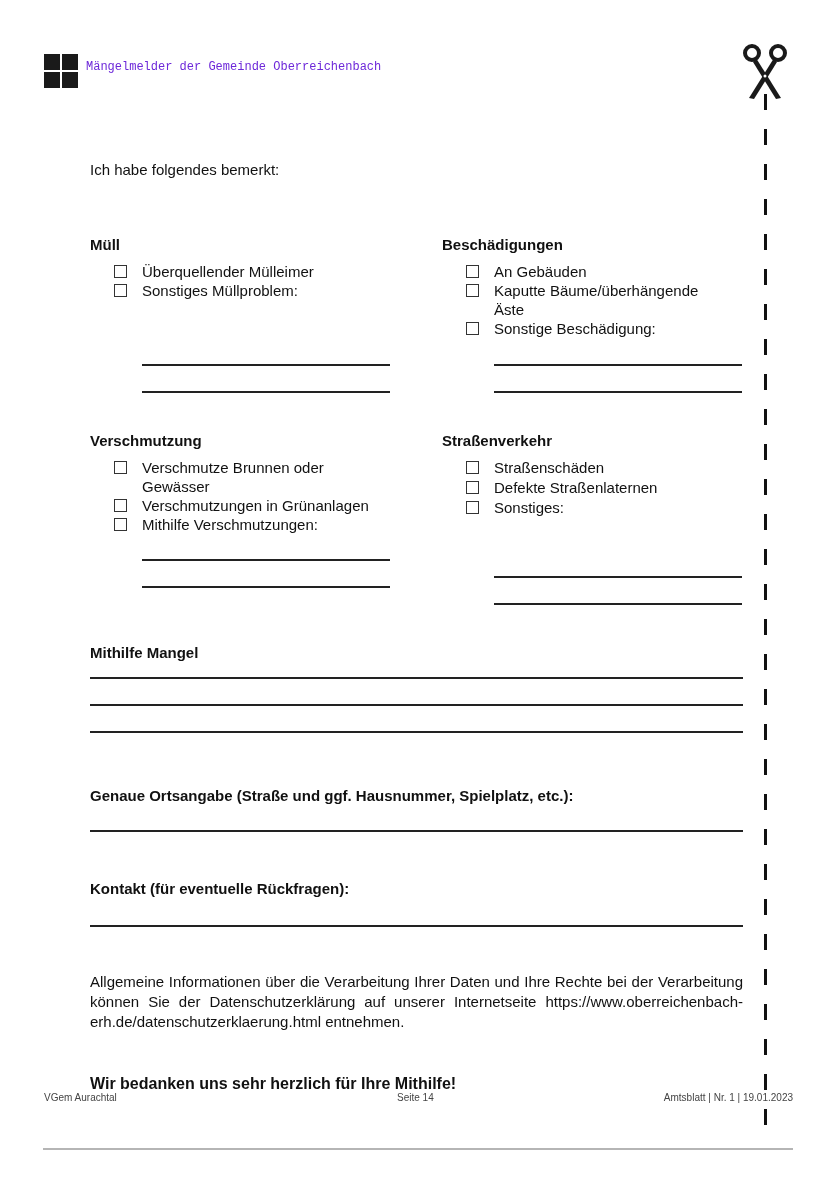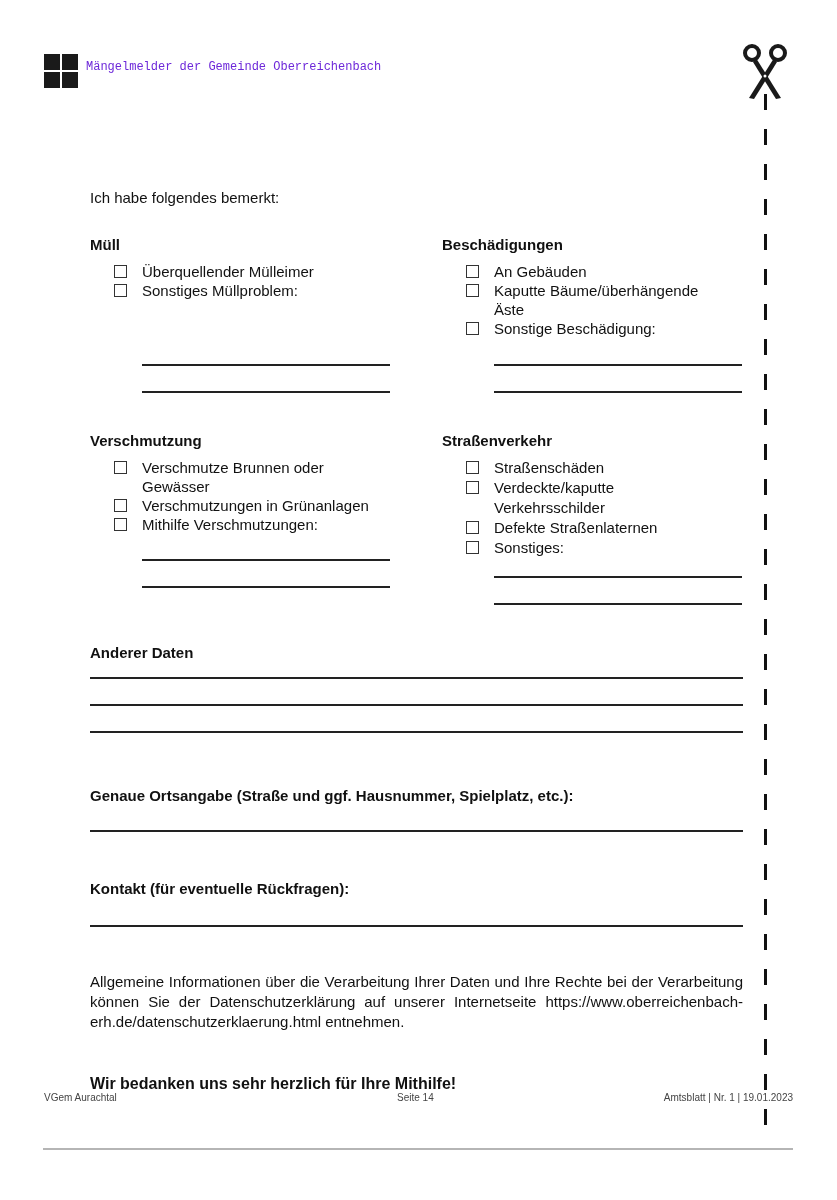--- a/index.html
+++ b/index.html
@@ -5,21 +5,21 @@
   html, body { margin: 0; padding: 0; background: #ffffff; }
   body { width: 837px; height: 1200px; position: relative; overflow: hidden;
          font-family: "Liberation Sans", sans-serif; color: #111; }
   .abs { position: absolute; }
   .logo { left: 44px; top: 54px; width: 34px; height: 34px; }
   .logo span { position: absolute; width: 16px; height: 16px; background: #1a1a1a; }
   .title { left: 86px; top: 60px; font-size: 12px; color: #6d28d9; white-space: nowrap; font-family: Liberation Mono, monospace; }
   .scissors { left: 741px; top: 42px; width: 48px; height: 60px; }
   .cutline { left: 764px; top: 94px; width: 3px; height: 1040px;
              background: repeating-linear-gradient(to bottom, #111 0 16px, transparent 16px 35px); }
-  .intro { left: 90px; top: 161px; font-size: 15px; margin-top: 28px; }
+  .intro { left: 90px; top: 161px; font-size: 15px; }
   .h { font-size: 15px; font-weight: bold; white-space: nowrap; }
   .list { font-size: 15px; line-height: 19px; }
   .item { position: relative; padding-left: 52px; }
   .cb { position: absolute; left: 24px; top: 3px; width: 11px; height: 11px; border: 1.2px solid #333; background: #fff; }
   .line { position: absolute; height: 1.5px; background: #222; }
   .para { left: 90px; top: 972px; width: 653px; font-size: 15px; line-height: 20px; text-align: justify; }
   .thanks { left: 90px; top: 1075px; font-size: 16px; font-weight: bold; }
   .footer-rule { left: 43px; top: 1148px; width: 750px; height: 2px; background: #b5b5b5; }
   .footer { top: 1092px; font-size: 10px; color: #444; white-space: nowrap; }
 </style>
@@ -74,29 +74,29 @@
     <div class="item"><span class="cb"></span><span>Mithilfe Verschmutzungen:</span></div>
   </div>
 </div>
 <div class="line" style="left:142px;top:559px;width:248px;"></div>
 <div class="line" style="left:142px;top:586px;width:248px;"></div>
 
 <div class="abs" style="left:442px;top:432px;width:310px;">
   <div class="h">Straßenverkehr</div>
   <div class="list" style="margin-top:9px;line-height:20px;">
     <div class="item"><span class="cb"></span><span>Straßenschäden</span></div>
-    <div class="item" style="width:190px"><span class="cb"></span><span>Verdeckte/kaputte Verkehrsschilder</span></div>
+    <div class="item" style="width:190px"><span class="cb"></span></div>
     <div class="item"><span class="cb"></span><span>Defekte Straßenlaternen</span></div>
     <div class="item"><span class="cb"></span><span>Sonstiges:</span></div>
   </div>
 </div>
 <div class="line" style="left:494px;top:576px;width:248px;"></div>
 <div class="line" style="left:494px;top:603px;width:248px;"></div>
 
-<div class="abs h" style="left:90px;top:644px;">Anderer Daten</div>
+<div class="abs h" style="left:90px;top:644px;">Mithilfe Mangel</div>
 <div class="line" style="left:90px;top:677px;width:653px;"></div>
 <div class="line" style="left:90px;top:704px;width:653px;"></div>
 <div class="line" style="left:90px;top:731px;width:653px;"></div>
 
 <div class="abs h" style="left:90px;top:787px;">Genaue Ortsangabe (Straße und ggf. Hausnummer, Spielplatz, etc.):</div>
 <div class="line" style="left:90px;top:830px;width:653px;"></div>
 
 <div class="abs h" style="left:90px;top:880px;">Kontakt (für eventuelle Rückfragen):</div>
 <div class="line" style="left:90px;top:925px;width:653px;"></div>
 

